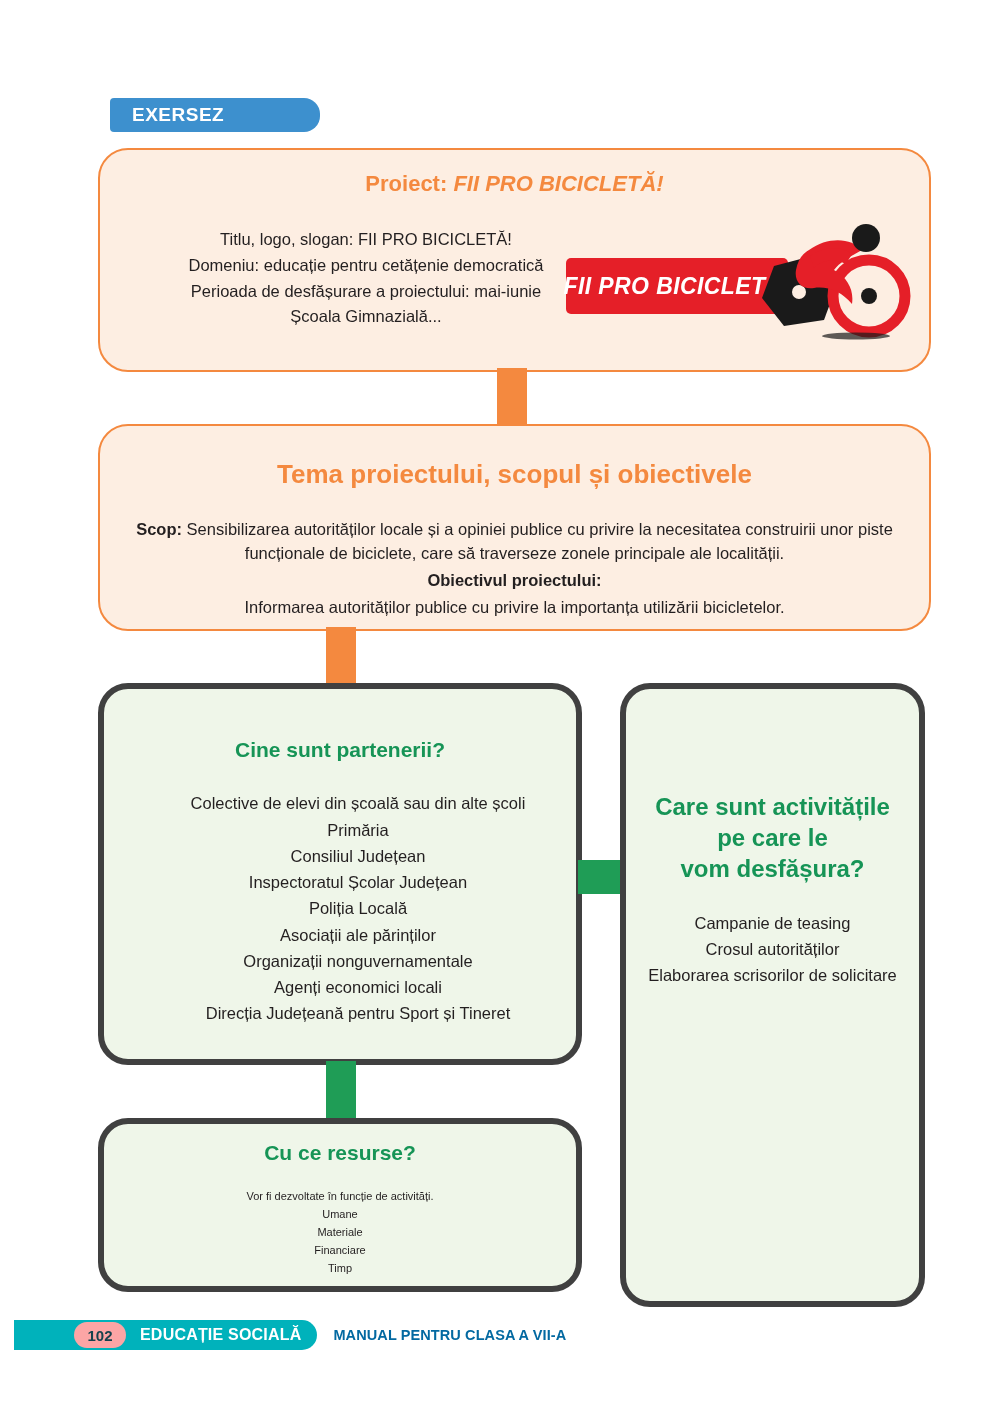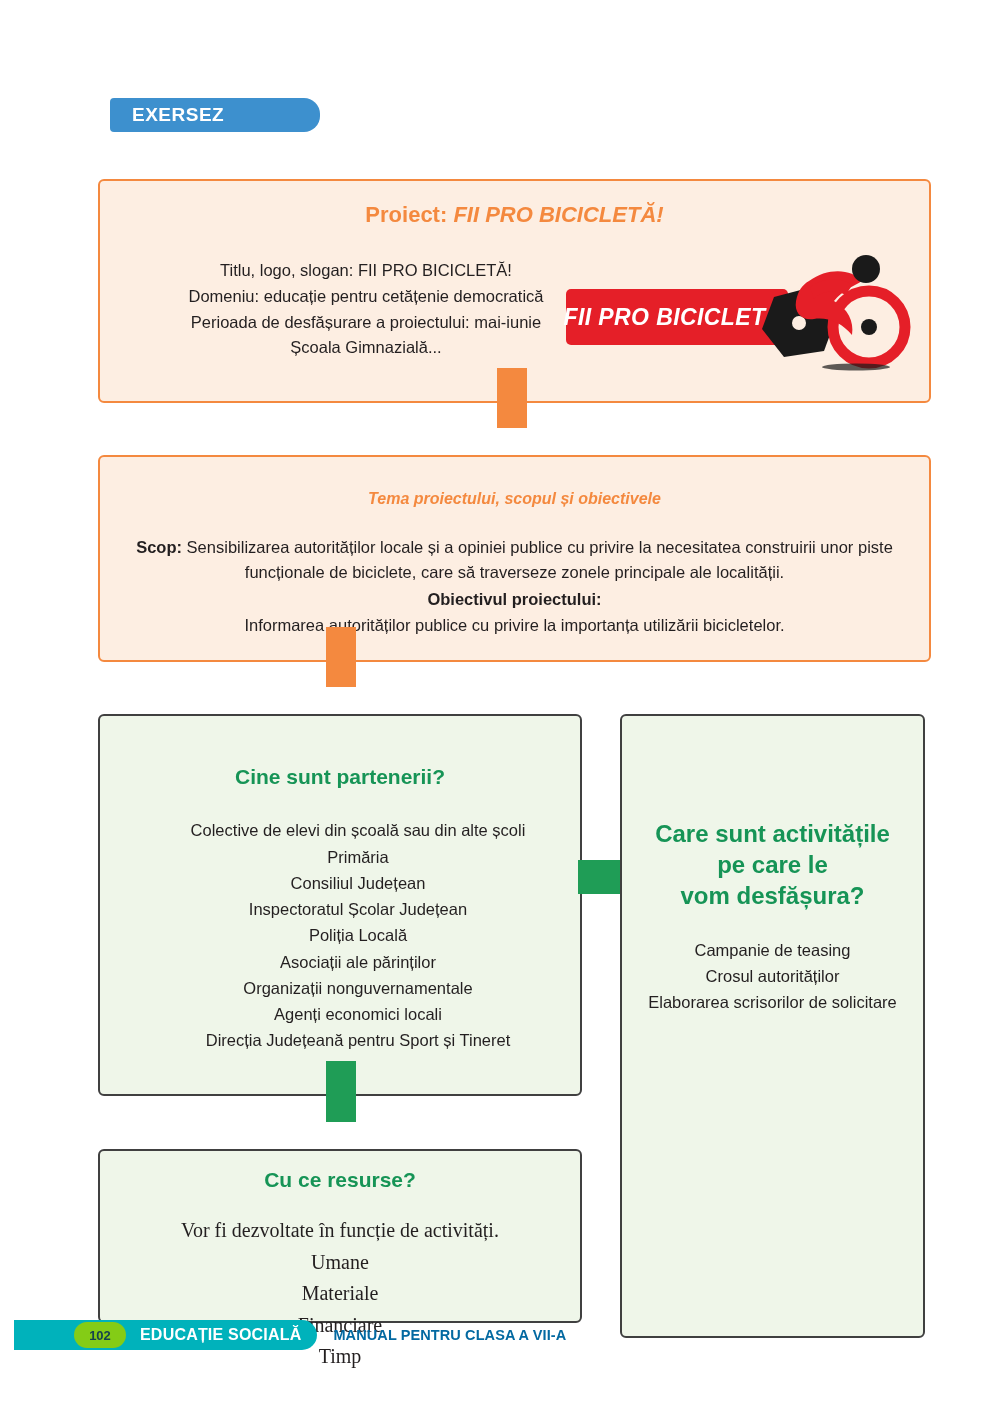--- a/index.html
+++ b/index.html
@@ -16,23 +16,23 @@
     position:absolute;left:110px;top:98px;width:210px;height:34px;
     background:#3d90ce;border-radius:4px 16px 16px 4px;
     display:flex;align-items:center;
   }
   .exersez span{
     color:#ffffff;font-size:19px;font-weight:bold;letter-spacing:.5px;
     padding-left:22px;
   }
 
   
-  .card{position:absolute;box-sizing:border-box;border-radius:6px;margin-top:31px;}
+  .card{position:absolute;box-sizing:border-box;border-radius:30px;}
   .card.orange{background:#fdeee2;border:2px solid #f4893f;}
-  .card.green{background:#eff6e9;border:2px solid #404040;}
+  .card.green{background:#eff6e9;border:6px solid #404040;}
 
   .card-title{
     text-align:center;font-weight:bold;line-height:1.25;
   }
   .title-orange{color:#f4893f;}
   .title-green{color:#169456;}
 
   .card-body{
     text-align:center;color:#231f20;line-height:1.5;
   }
@@ -57,64 +57,64 @@
     background:#e51f28;border-radius:5px;
     display:flex;align-items:center;justify-content:center;
   }
   .logo .plate span{
     color:#ffffff;font-size:23px;font-weight:bold;font-style:italic;
     letter-spacing:.4px;white-space:nowrap;
   }
 
   
   #box-theme{left:98px;top:424px;width:833px;height:207px;}
-  #box-theme .card-title{font-size:16px;margin-top:32px;font-style:italic;}
+  #box-theme .card-title{font-size:26px;margin-top:32px;}
   #box-theme .card-body{
     margin-top:26px;padding:0 34px;font-size:16.5px;
   }
   #box-theme .card-body p{margin:2px 0;}
 
   
   #box-partners{left:98px;top:683px;width:484px;height:382px;}
   #box-partners .card-title{font-size:21px;margin-top:48px;}
   #box-partners .card-body{margin-top:28px;font-size:16.5px;padding-left:36px;}
   #box-partners .card-body div{margin:1.5px 0;}
 
   
   #box-activities{left:620px;top:683px;width:305px;height:624px;}
   #box-activities .card-title{font-size:24px;margin-top:102px;line-height:1.3;}
   #box-activities .card-body{margin-top:26px;font-size:16.5px;}
   #box-activities .card-body div{margin:1.5px 0;}
 
   
   #box-resources{left:98px;top:1118px;width:484px;height:174px;}
   #box-resources .card-title{font-size:21px;margin-top:16px;}
-  #box-resources .card-body{margin-top:22px;font-size:20px;font-family:Liberation Serif, serif;}
+  #box-resources .card-body{margin-top:22px;font-size:11px;}
   #box-resources .card-body div{margin:1.5px 0;}
 
   
   .conn{position:absolute;}
   .conn.orange{background:#f4893f;}
   .conn.green{background:#1f9d56;}
   #conn-1{left:497px;top:368px;width:30px;height:60px;}
   #conn-2{left:326px;top:627px;width:30px;height:60px;}
   #conn-3{left:578px;top:860px;width:46px;height:34px;}
   #conn-4{left:326px;top:1061px;width:30px;height:61px;}
 
   
   .footer{position:absolute;left:14px;top:1320px;height:30px;display:flex;align-items:center;}
   .footer .bar{
     background:#00b2bb;height:30px;border-radius:0 15px 15px 0;
     display:flex;align-items:center;padding-right:16px;
   }
   .footer .pageno{
-    background:#84cc16;color:#15424d;border-radius:14px;
+    background:#fca5a5;color:#15424d;border-radius:14px;
     height:26px;min-width:52px;margin-left:60px;
     display:flex;align-items:center;justify-content:center;
-    font-size:13px;font-weight:bold;
+    font-size:15px;font-weight:bold;
   }
   .footer .section{
     color:#ffffff;font-size:16px;font-weight:bold;margin-left:14px;
     letter-spacing:.2px;white-space:nowrap;
   }
   .footer .manual{
     color:#0369a1;font-size:14.5px;font-weight:bold;margin-left:16px;
     letter-spacing:.1px;white-space:nowrap;
   }
 </style>

